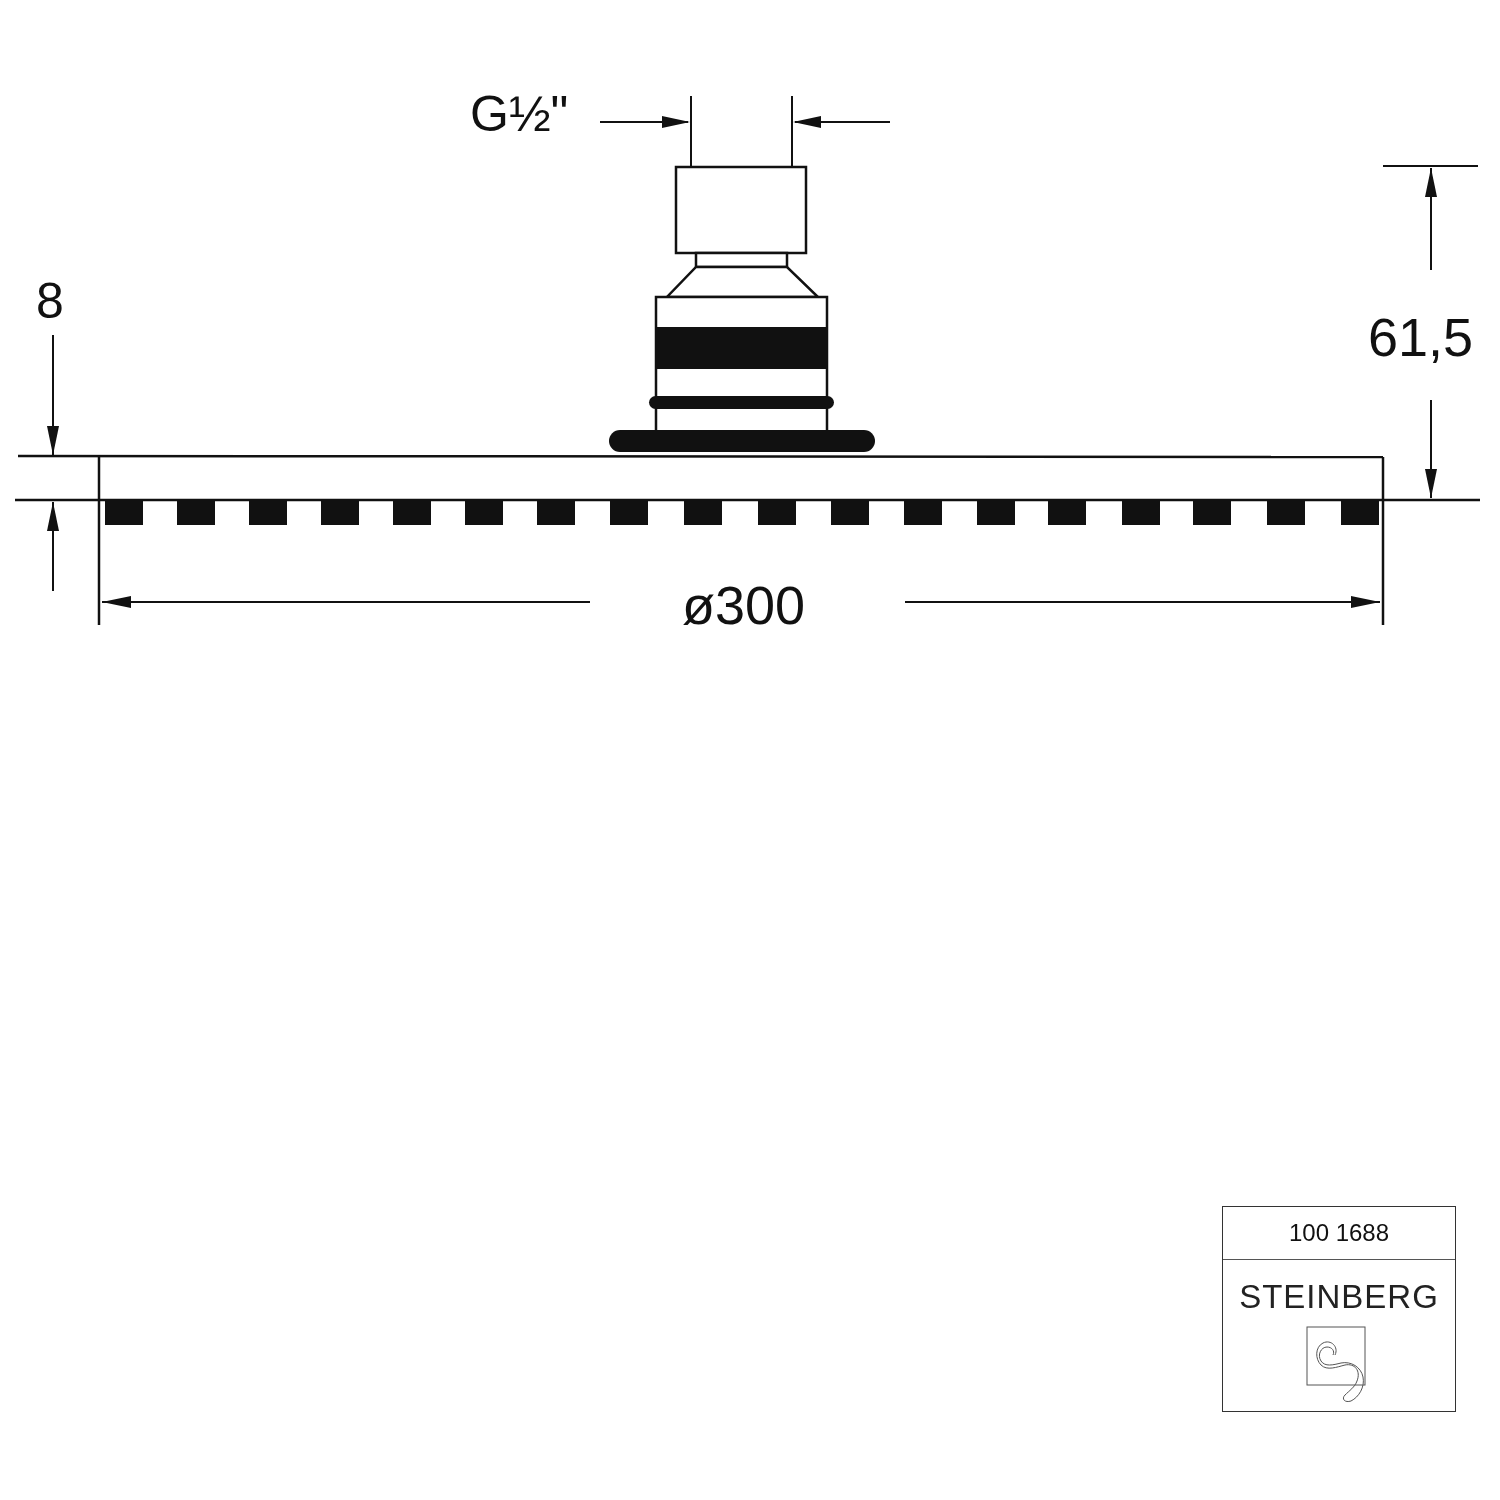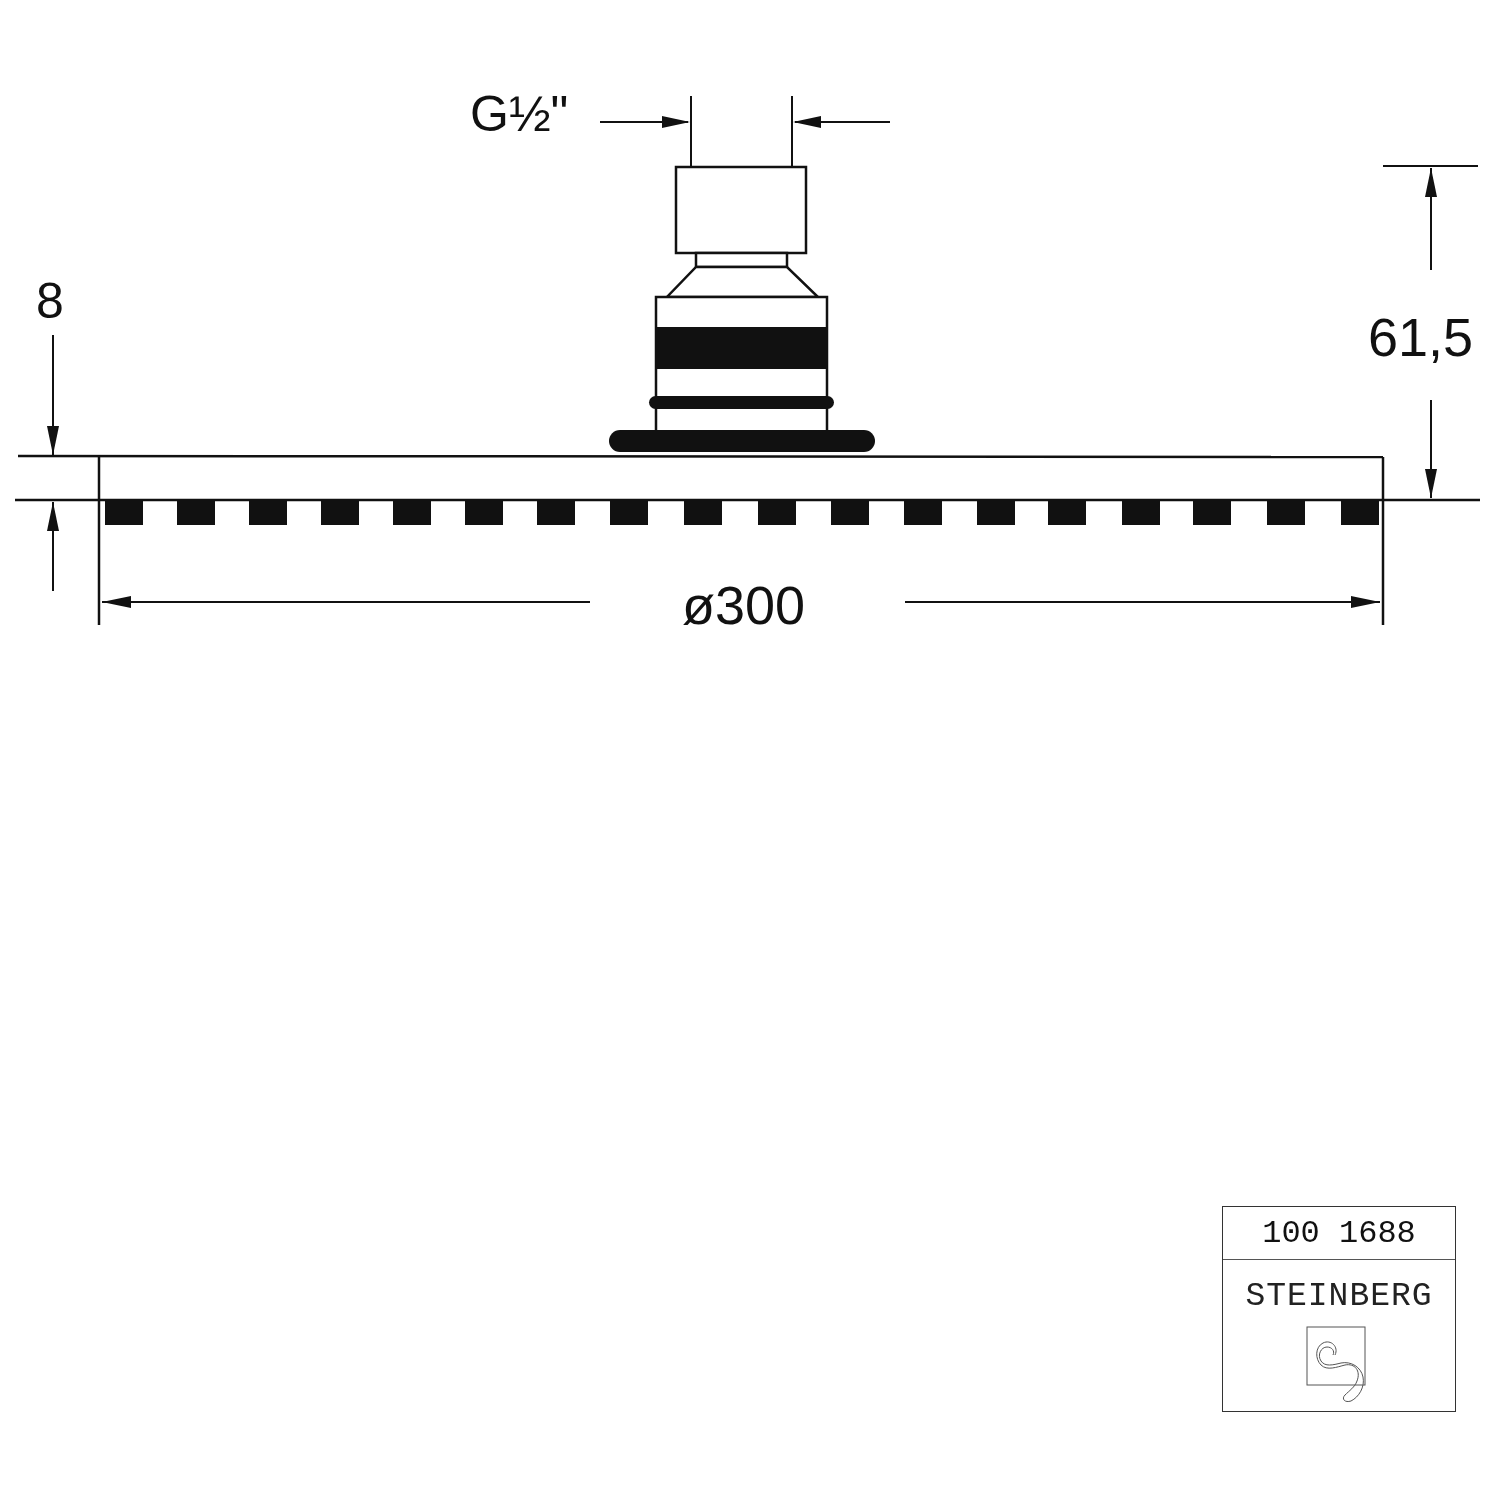--- a/index.html
+++ b/index.html
@@ -6,25 +6,25 @@
     body { width: 1500px; height: 1500px; position: relative; overflow: hidden; }
     svg { position: absolute; left: 0; top: 0; }
     .dim-text { font-family: "Liberation Sans", sans-serif; fill: #111111; }
     .title-block {
       position: absolute; left: 1222px; top: 1206px; width: 234px; height: 206px;
       border: 1.5px solid #333333; box-sizing: border-box; background: #ffffff;
     }
     .tb-code {
       height: 52px; border-bottom: 1.5px solid #555555; display: flex;
       align-items: center; justify-content: center;
-      font-family: Liberation Mono, monospace; font-size: 32px; color: #111111;
+      font-family: Liberation Sans, sans-serif; font-size: 24px; color: #111111;
     }
     .tb-brand {
       text-align: center; margin-top: 18px;
-      font-family: Liberation Mono, monospace; font-weight: 200; font-size: 33px;
+      font-family: Liberation Sans, sans-serif; font-weight: 200; font-size: 33px;
       letter-spacing: 1px; color: #222222; font-stretch: condensed;
     }
     .tb-logo { position: absolute; left: 82px; top: 118px; }
   </style>
 </head>
 <body>
 
 <svg width="1500" height="1500" viewBox="0 0 1500 1500">
   <defs>
     <marker id="arr" viewBox="0 0 10 10" refX="10" refY="5" markerWidth="10" markerHeight="10" markerUnits="userSpaceOnUse" orient="auto">

